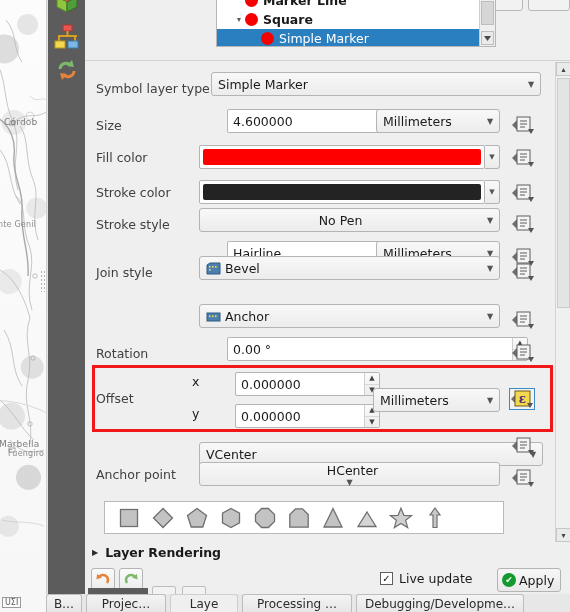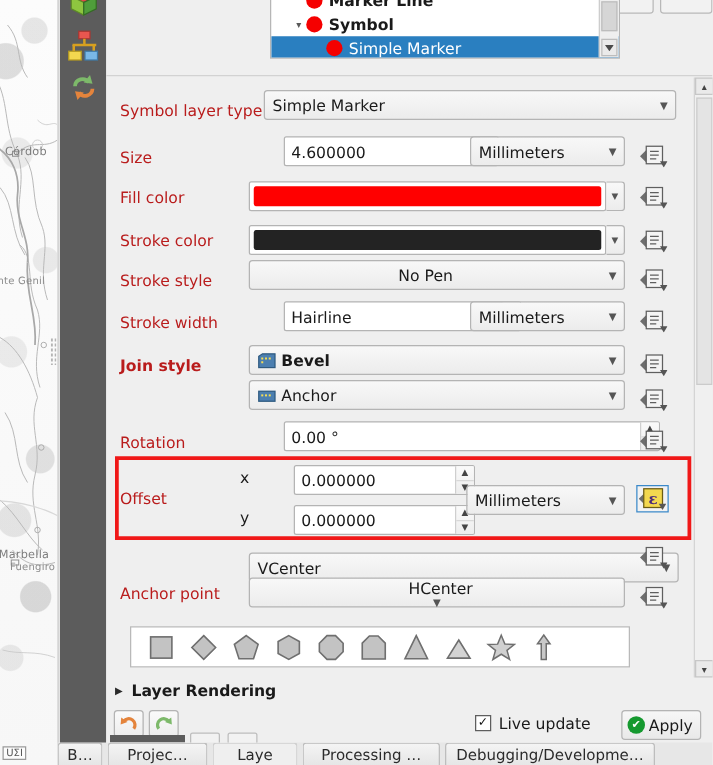--- a/index.html
+++ b/index.html
@@ -128,21 +128,21 @@
   #divider-1 {
     position: absolute; left: 0; top: 60px; width: 485px; height: 1px;
     background: #d2d2d2;
   }
 
   
   .frow { position: absolute; left: 0; width: 485px; height: 32px; }
   .flabel {
     position: absolute; left: 11px; top: 0; height: 32px;
     display: flex; align-items: center;
-    font-size: 12.5px; color: #b91c1c;
+    font-size: 12.5px; color: #404040;
   }
 
   .field {
     position: absolute;
     background: #ffffff; border: 1px solid #b4b4b4; border-radius: 2px;
     height: 24px; display: flex; align-items: center;
     font-size: 12.5px;
     margin-left: 28px;
   }
   .field .txt { padding-left: 5px; }
@@ -389,21 +389,21 @@
 
     <div id="symbol-tree">
       <div class="tree-row indent1">
         <span class="twisty"></span>
         <span class="dot" style="background: rgb(245, 0, 0);"></span>
         <span class="tname">Marker Line</span>
       </div>
       <div class="tree-row indent1">
         <span class="twisty">▾</span>
         <span class="dot" style="background: rgb(245, 0, 0);"></span>
-        <span class="tname">Symbol</span>
+        <span class="tname">Square</span>
       </div>
       <div class="tree-row indent2 selected" style="background: rgb(42, 127, 192);">
         <span class="dot" style="background: rgb(245, 0, 0);"></span>
         <span class="tname">Simple Marker</span>
       </div>
       <div id="tree-scroll">
         <div class="thumb"></div>
         <div class="sbtn">
           <svg width="7" height="5" viewBox="0 0 7 5">
               <polygon points="0,0 7,0 3.5,5" fill="#4a4a4a"></polygon>
@@ -495,21 +495,20 @@
             <rect x="5" y="1" width="13" height="14" fill="#f4f4f4" stroke="#5f5f5f" stroke-width="1"></rect>
             <line x1="8" y1="5" x2="15" y2="5" stroke="#5f5f5f" stroke-width="1"></line>
             <line x1="8" y1="8" x2="15" y2="8" stroke="#5f5f5f" stroke-width="1"></line>
             <line x1="8" y1="11" x2="13" y2="11" stroke="#5f5f5f" stroke-width="1"></line>
             <polygon points="16,13 22,13 19,18" fill="#555"></polygon>
           </svg>
       </div>
     </div>
 
     <div class="frow" style="top:241px;">
-      <div class="flabel">Stroke width</div>
       <div class="field" style="left:114px; width:190px;">
         <span class="txt">Hairline</span>
         <span class="spin">
             <span>▲</span>
             <span>▼</span>
           </span>
       </div>
       <div class="combo" style="left:291px; width:124px;">
         <span class="ctxt">Millimeters</span>
         <span class="carrow">▼</span>
@@ -519,21 +518,21 @@
             <polygon points="0,9 5,4 5,14" fill="#6e6e6e"></polygon>
             <rect x="5" y="1" width="13" height="14" fill="#f4f4f4" stroke="#5f5f5f" stroke-width="1"></rect>
             <line x1="8" y1="5" x2="15" y2="5" stroke="#5f5f5f" stroke-width="1"></line>
             <line x1="8" y1="8" x2="15" y2="8" stroke="#5f5f5f" stroke-width="1"></line>
             <line x1="8" y1="11" x2="13" y2="11" stroke="#5f5f5f" stroke-width="1"></line>
             <polygon points="16,13 22,13 19,18" fill="#555"></polygon>
           </svg>
       </div>
     </div>
 
-    <div class="frow" style="top:276px;font-weight:bold;">
+    <div class="frow" style="top:256px;">
       <div class="flabel">Join style</div>
       <div class="combo" style="left:114px; width:301px;">
         <span class="styleglyph">
           <svg width="15" height="13" viewBox="0 0 15 13">
             <path d="M1 12 L1 3 L4 1 L14 1 L14 12 Z" fill="#4c7fb0" stroke="#2e5a80" stroke-width="1"></path>
             <rect x="3" y="4" width="1.6" height="1.6" fill="#f4dd55"></rect>
             <rect x="6" y="4" width="1.6" height="1.6" fill="#f4dd55"></rect>
             <rect x="9" y="4" width="1.6" height="1.6" fill="#f4dd55"></rect>
             <rect x="3" y="7" width="1.6" height="1.6" fill="#f4dd55"></rect>
           </svg>

